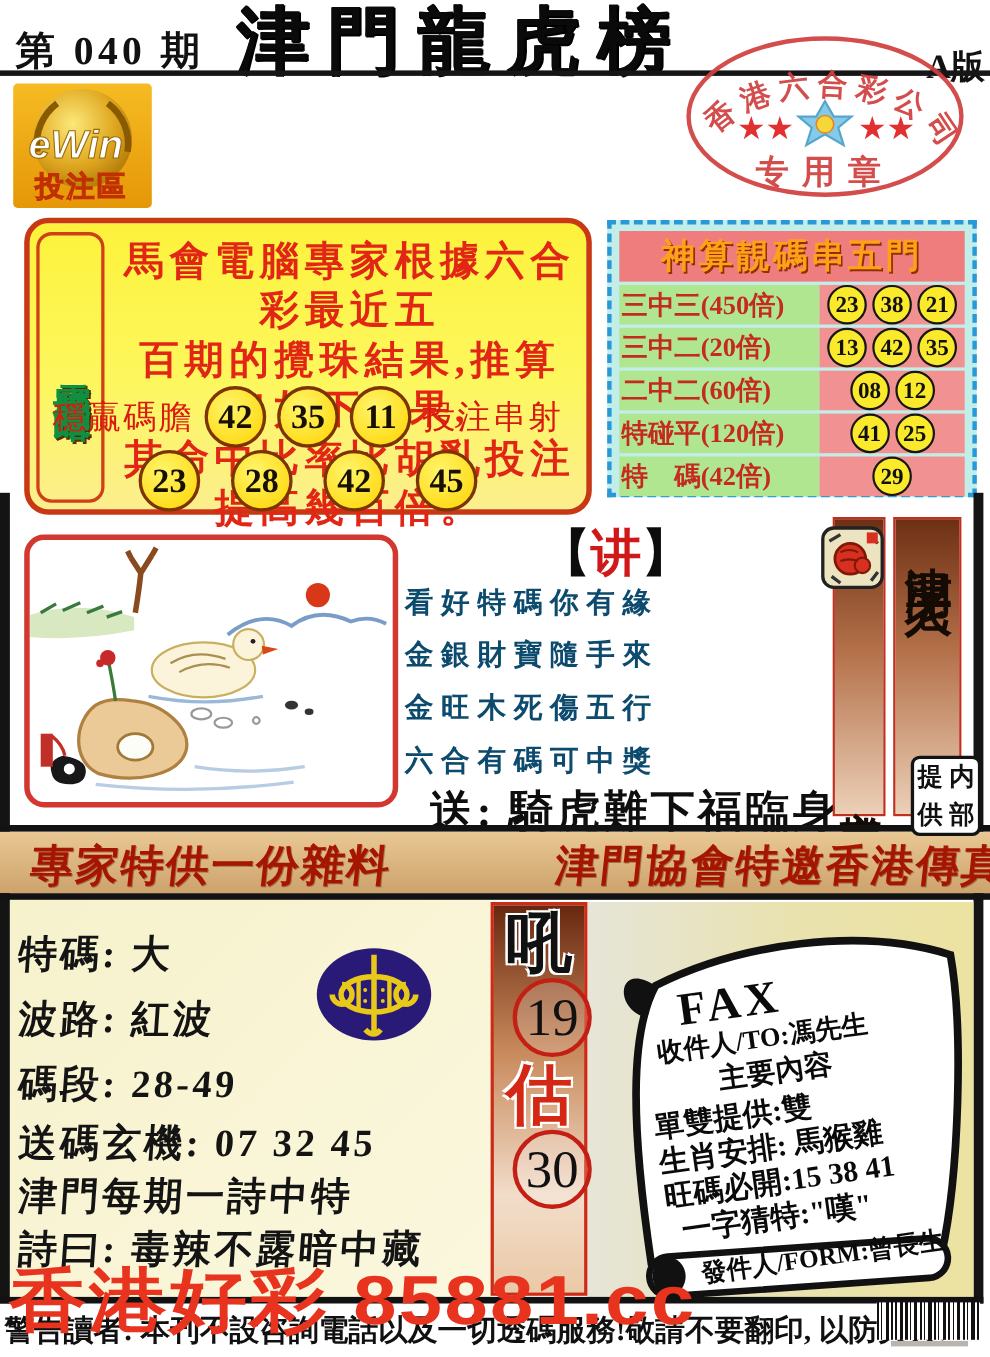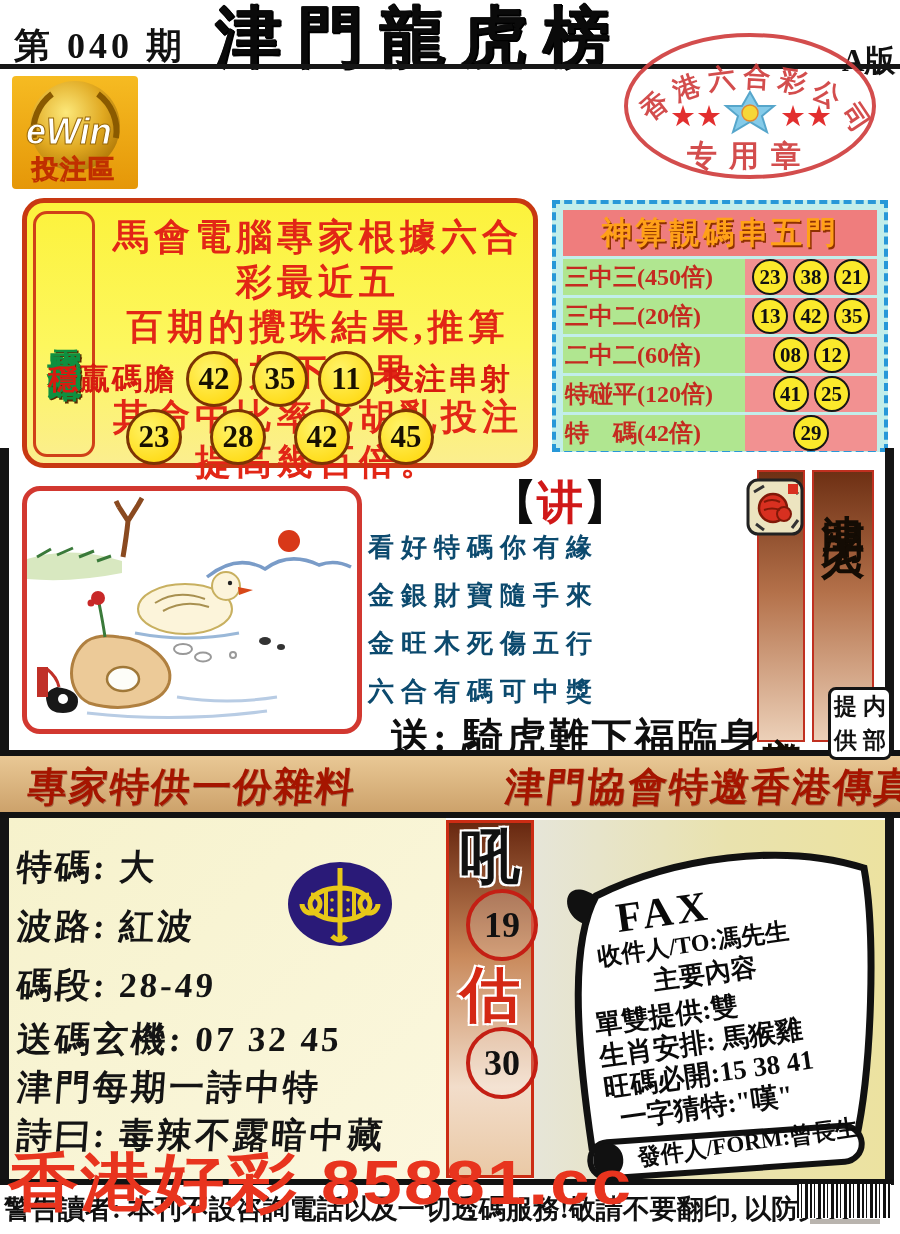--- a/index.html
+++ b/index.html
@@ -28,21 +28,21 @@
   .side-strip{position:absolute;left:6px;top:8px;width:62px;height:246px;box-sizing:border-box;
       border:3px solid #d04018;border-radius:14px;display:flex;align-items:center;justify-content:center;}
   .side-strip .vtext{writing-mode:vertical-rl;text-orientation:upright;font-size:34px;font-weight:900;
       color:#0f9040;letter-spacing:4px;text-shadow:1.5px 1.5px 0 #5a2a00;}
   .para{position:absolute;left:80px;top:12px;width:422px;text-align:center;
       font-size:36px;font-weight:700;color:#e22616;letter-spacing:5px;line-height:45px;}
   .numrow1{position:absolute;left:6px;right:6px;top:148px;display:flex;align-items:center;
       justify-content:center;gap:10px;}
   .numrow2{position:absolute;left:0;right:0;top:206px;display:flex;align-items:center;
       justify-content:center;gap:28px;}
-  .redlab{font-size:30px;font-weight:700;color:#d81a10;letter-spacing:2px;white-space:nowrap;}
+  .redlab{font-size:30px;font-weight:400;color:#d81a10;letter-spacing:2px;white-space:nowrap;}
   .ycirc{width:50px;height:50px;border-radius:50%;flex:0 0 auto;
       background:radial-gradient(circle at 38% 32%,#fff46a,#ffd400);
       border:3px solid #7c3404;display:flex;align-items:center;justify-content:center;
       font-size:31px;font-weight:900;color:#181000;}
 
   
   .magic{position:absolute;left:552px;top:200px;width:336px;height:252px;box-sizing:border-box;
       border:4px dashed #2898d8;background:#c2eeea;padding:6px 7px;}
   .magic-head{height:46px;background:#ef7d7d;display:flex;align-items:center;justify-content:center;
       font-size:31px;font-weight:900;color:#ffa118;letter-spacing:3px;
@@ -98,21 +98,21 @@
       font-size:35px;transform:skewX(-4deg);letter-spacing:3px;}
   .club{position:absolute;left:286px;top:856px;width:108px;height:96px;}
 
   .shout{position:absolute;left:446px;top:820px;width:88px;height:358px;box-sizing:border-box;
       border:3px solid #cc2c14;display:flex;flex-direction:column;align-items:center;
       background:linear-gradient(180deg,#682810,#c98a5c 38%,#f2ddca 75%,#eac9a6);z-index:3;}
   .halo{text-shadow:-2px -2px 0 #fff,2px -2px 0 #fff,-2px 2px 0 #fff,2px 2px 0 #fff;}
   .shout .c1{font-size:60px;font-weight:900;color:#111;margin-top:2px;line-height:64px;}
   .shout .c2{font-size:60px;font-weight:900;color:#d42814;line-height:64px;margin-top:2px;}
   .rcirc{width:72px;height:72px;border-radius:50%;border:4px solid #c41f14;box-sizing:border-box;
-      display:flex;align-items:center;justify-content:center;font-size:36px;font-weight:700;
+      display:flex;align-items:center;justify-content:center;font-size:48px;font-weight:400;
       color:#111;background:rgba(255,255,255,.18);transform:translateX(12px);flex:0 0 auto;}
 
   .fax-panel{position:absolute;left:534px;top:820px;width:351px;height:360px;
       background:linear-gradient(90deg,#e6e5d8 0%,#e9e2ae 55%,#ece2a0);}
   .fax-scroll{position:absolute;left:534px;top:816px;width:352px;height:368px;z-index:4;}
 
   .bottom-line{position:absolute;left:0;top:1179px;width:894px;height:6px;background:#121212;}
 
   
   .watermark{position:absolute;left:8px;top:1140px;font-family:"Liberation Sans",sans-serif;

